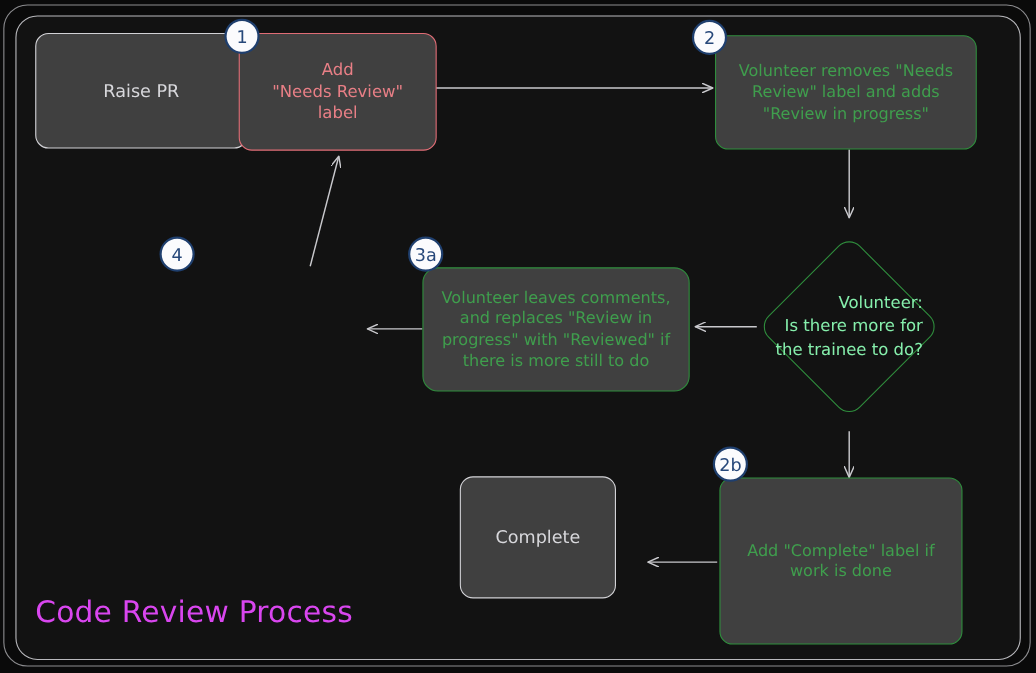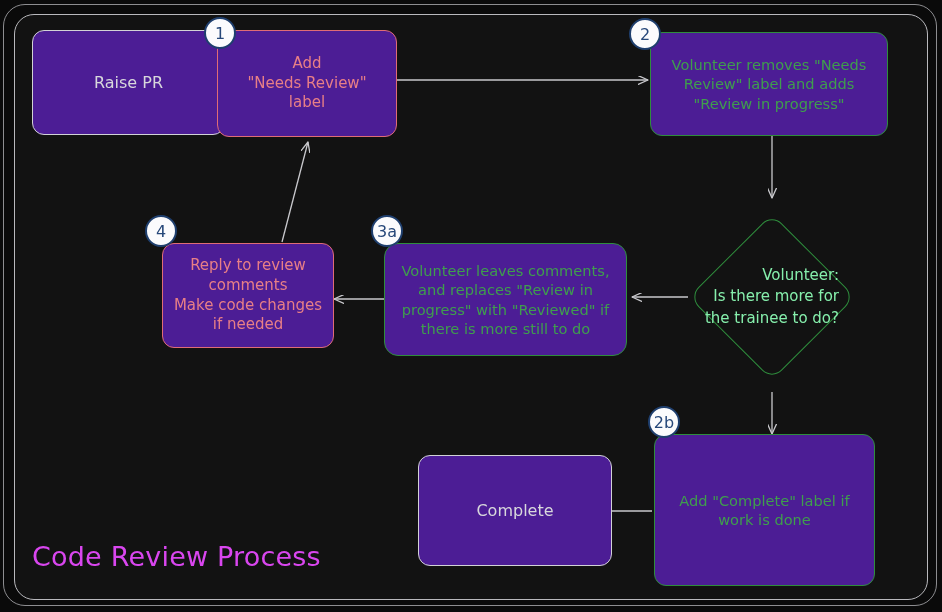--- a/index.html
+++ b/index.html
@@ -56,21 +56,21 @@
 
   
   .node {
     position: absolute;
     box-sizing: border-box;
     border-radius: 12px;
     display: flex;
     align-items: center;
     justify-content: center;
     text-align: center;
-    background: #4c1d95;
+    background: #404040;
     line-height: 1.32;
   }
   .node .label {
     padding: 0 10px;
     white-space: pre-line;
   }
   .node.neutral {
     border: 1.6px solid #d2d2d6;
     color: #d8d8dc;
     font-size: 16px;
@@ -204,34 +204,30 @@
 the trainee to do?</span>
   </div>
 
   <div class="node green" style="left:384px; top:243px; width:243px; height:113px;border-radius:14px;">
     <span class="label">Volunteer leaves comments, and replaces "Review in progress" with "Reviewed" if there is more still to do</span>
   </div>
   <div class="badge" style="left:371px; top:215px;">
     <span>3a</span>
   </div>
 
-  <div class="node red" style="left:162px; top:243px; width:172px; height:105px;">
-    <span class="label">Reply to review comments
-Make code changes if needed</span>
-  </div>
   <div class="badge" style="left:145px; top:215px;">
     <span>4</span>
   </div>
 
   <div class="node green" style="left:654px; top:434px; width:221px; height:152px;">
     <span class="label">Add "Complete" label if work is done</span>
   </div>
   <div class="badge" style="left:648px; top:406px;">
     <span>2b</span>
   </div>
 
-  <div class="node neutral" style="left:418px; top:455px; width:194px; height:111px;justify-content:center;">
+  <div class="node neutral" style="left:418px; top:433px; width:142px; height:111px;justify-content:center;">
     <span class="label">Complete</span>
   </div>
 
   <div id="diagram-title">Code Review Process</div>
 
 </div>
 
 </body></html>

